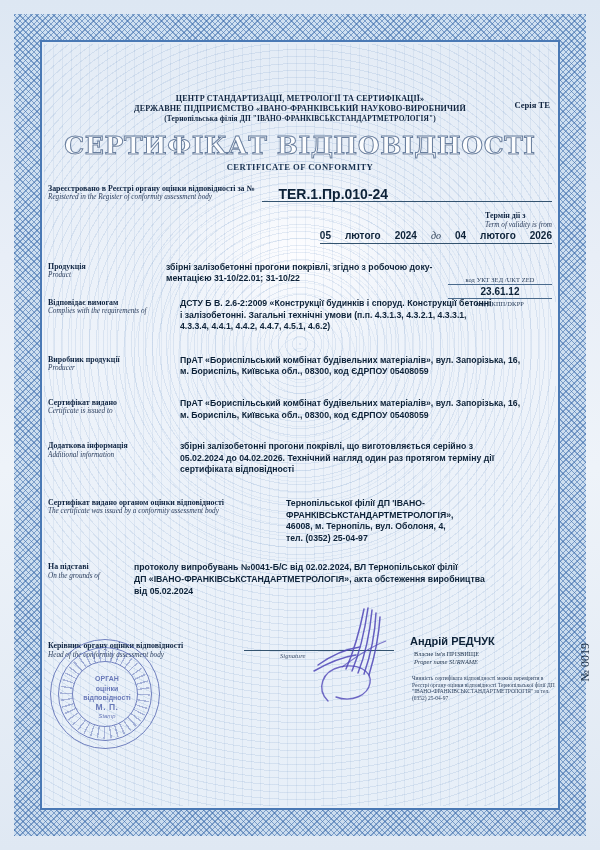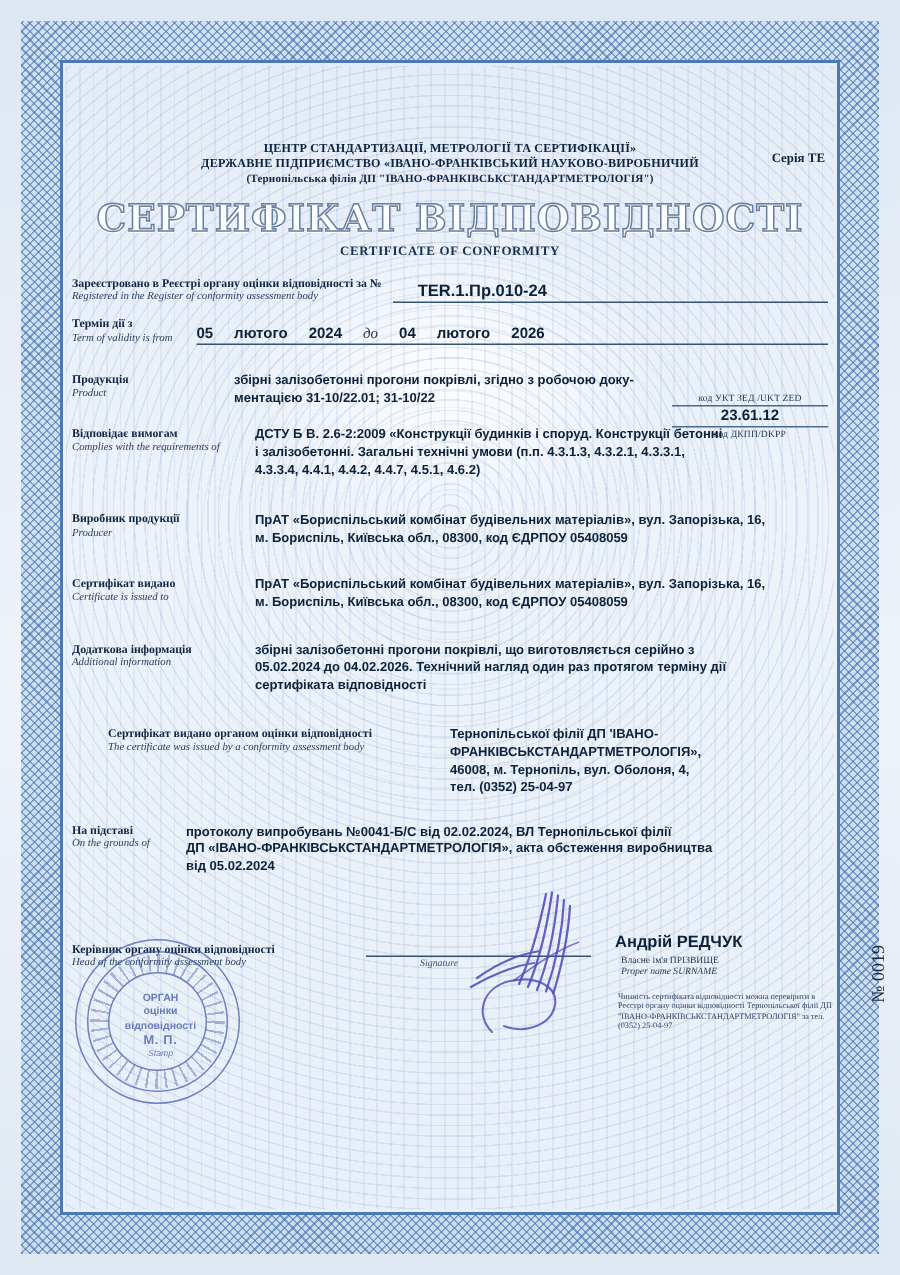--- a/index.html
+++ b/index.html
@@ -75,28 +75,28 @@
   }
   .lbl .en{display:block;font-style:italic;font-weight:normal;font-size:7.2px;color:#2a3d5c;}
   .val{
     font-family:"Liberation Sans", sans-serif;
     font-weight:bold;font-size:8.7px;color:#0d2238;line-height:11.6px;
   }
 
   .reg{display:flex;align-items:flex-end;gap:8px;}
   .reg .lbl{white-space:nowrap;}
   .reg .fill{flex:1;border-bottom:1px solid #33536f;padding-bottom:1px;}
-  .reg .fill .val{font-size:11px;padding-left:16px;}
-
-  .term{display:flex;align-items:flex-end;gap:16px;margin-top:9px;}
+  .reg .fill .val{font-size:14px;padding-left:16px;}
+
+  .term{display:flex;align-items:flex-end;gap:0;margin-top:9px;flex-direction:column;}
   .term .fill{flex:1;border-bottom:1px solid #33536f;padding-bottom:1px;display:flex;align-items:baseline;gap:14px;}
   .term .val{font-size:10px;}
   .term .mid{font-size:10px;font-style:italic;font-weight:normal;color:#24374f;}
 
-  .block{display:flex;margin-top:13px;}
+  .block{display:flex;gap:10px;margin-top:13px;}
   .block .lbl{width:108px;flex:none;}
   .block.wide .lbl{width:122px;}
   .block .body{flex:1;}
 
   .codes{
     position:absolute;right:0;top:14px;width:104px;text-align:center;
   }
   .codes .cap{font-size:6.4px;color:#1d3350;letter-spacing:.1px;}
   .codes .num{
     font-family:"Liberation Sans", sans-serif;font-weight:bold;font-size:10px;color:#0d2238;
@@ -260,21 +260,21 @@
         <span>Додаткова інформація</span>
         <span class="en">Additional information</span>
       </div>
       <div class="body">
         <div class="val">збірні залізобетонні прогони покрівлі, що виготовляється серійно з</div>
         <div class="val">05.02.2024 до 04.02.2026. Технічний нагляд один раз протягом терміну дії</div>
         <div class="val">сертифіката відповідності</div>
       </div>
     </div>
 
-    <div class="row block" style="margin-top:22px;margin-left:24px;">
+    <div class="row block" style="margin-top:22px;">
       <div class="lbl" style="width:228px;">
         <span>Сертифікат видано органом оцінки відповідності</span>
         <span class="en">The certificate was issued by a conformity assessment body</span>
       </div>
       <div class="body">
         <div class="val">Тернопільської філії ДП 'ІВАНО-</div>
         <div class="val">ФРАНКІВСЬКСТАНДАРТМЕТРОЛОГІЯ»,</div>
         <div class="val">46008, м. Тернопіль, вул. Оболоня, 4,</div>
         <div class="val">тел. (0352) 25-04-97</div>
       </div>

